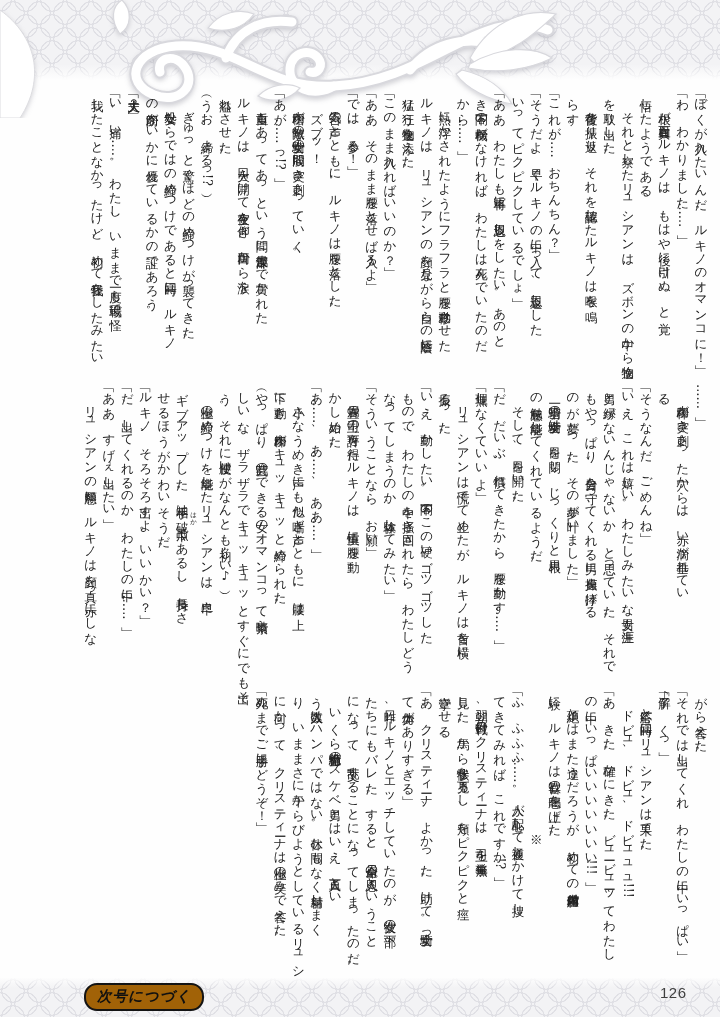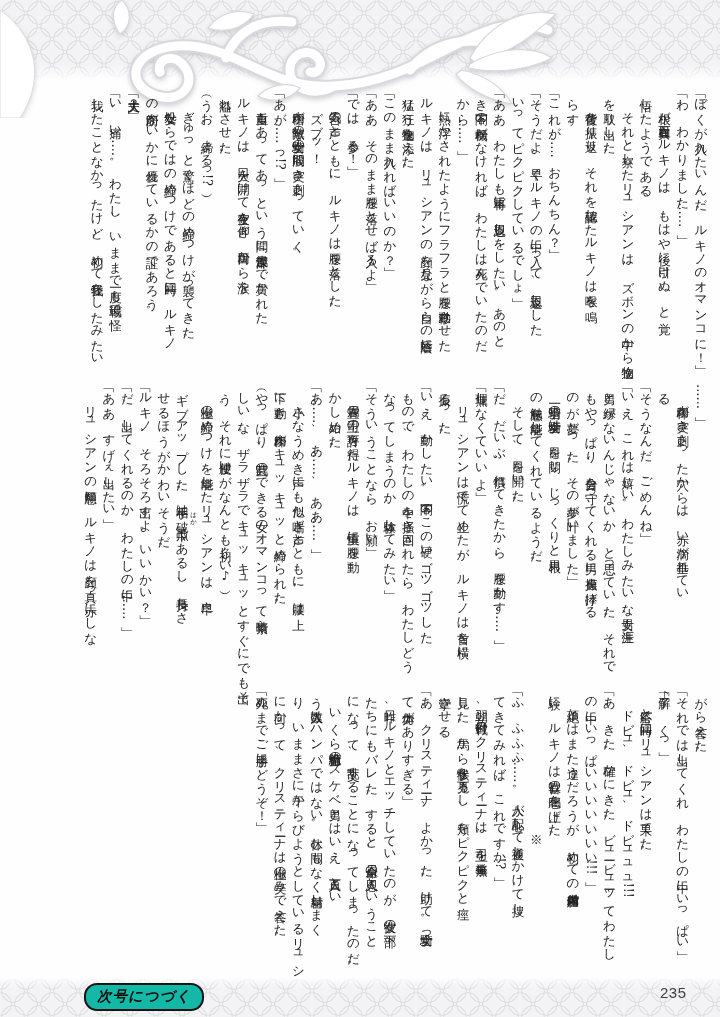--- a/index.html
+++ b/index.html
@@ -35,21 +35,21 @@
   }
   .band p{margin:0;padding:0;white-space:nowrap;}
   #band-0{top:90px;height:280px;}
   #band-1{top:384px;height:280px;}
   #band-2{top:688px;height:288px;}
   .band p.sep{text-align:center;}
   ruby rt{font-size:6.5px;letter-spacing:0;}
 
   .continue-badge{
     position:absolute;left:84px;top:983px;
-    background:#14b8a6;border:2px solid #141414;border-radius:13px;
+    background:#a16207;border:2px solid #141414;border-radius:13px;
     padding:2px 11px 3px;
     font-family:"Liberation Sans","DejaVu Sans",sans-serif;
     font-weight:bold;font-style:italic;
     font-size:14.5px;letter-spacing:1px;color:#101010;
     white-space:nowrap;
   }
   .page-number{
     position:absolute;left:660px;top:984px;
     font-family:"Liberation Sans","DejaVu Sans",sans-serif;
     font-size:15px;color:#404040;letter-spacing:0.5px;
@@ -194,13 +194,13 @@
       <p class="">「死ぬまでご勝手にどうぞ！」</p>
     </section>
 </main>
 
 <div class="bottom-border lattice">
   <div class="fade"></div>
 </div>
 
 <div class="continue-badge">次号につづく</div>
 
-<div class="page-number">235</div>
+<div class="page-number">126</div>
 
 </body></html>

